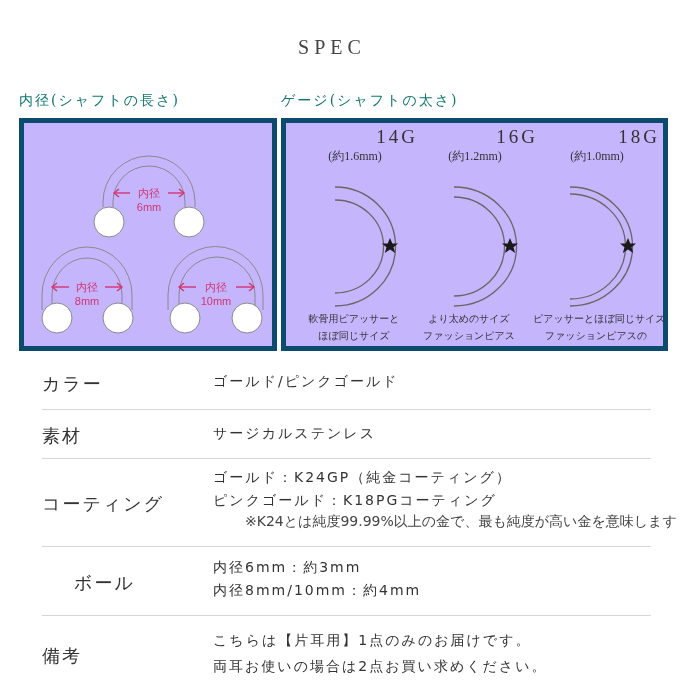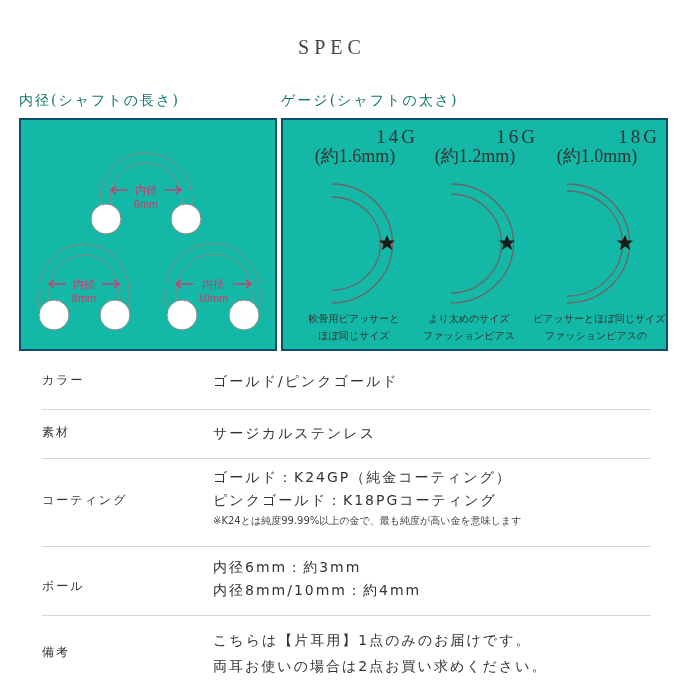--- a/index.html
+++ b/index.html
@@ -3,31 +3,31 @@
 <meta charset="utf-8">
 <style>
   html, body { margin:0; padding:0; background:#ffffff; }
   body { width:700px; height:700px; position:relative; overflow:hidden;
          font-family:"DejaVu Sans", "Liberation Sans", sans-serif; color:#333; }
   .title { position:absolute; left:0; width:664px; top:36px; text-align:center;
            font-family:"Liberation Serif","DejaVu Serif",serif; font-size:20px;
            letter-spacing:5px; color:#444; }
   .section-label { position:absolute; top:92px; font-size:14px; letter-spacing:2px; color:#0f766e;
            font-family:"DejaVu Serif","Liberation Serif",serif; }
-  .box { position:absolute; border:2px solid #0c4a6e; box-sizing:border-box; background:#14b8a6; }
+  .box { position:absolute; border:5px solid #0c4a6e; box-sizing:border-box; background:#c4b5fd; }
   .box svg { position:absolute; left:0; top:0; }
   .gauge-col { position:absolute; top:126px; width:126px; text-align:center; }
   .gauge-name { font-family:"Liberation Serif","DejaVu Serif",serif; font-size:19px; letter-spacing:3px; color:#333; line-height:22px;text-align:right; }
-  .gauge-mm { font-family:"Liberation Serif","DejaVu Serif",serif; font-size:18px; color:#333; line-height:16px; }
+  .gauge-mm { font-family:"Liberation Serif","DejaVu Serif",serif; font-size:12px; color:#333; line-height:16px; }
   .gauge-desc { position:absolute; top:310px; width:126px; text-align:center; font-size:10px; line-height:17px; color:#333; white-space:nowrap; }
   .row { position:absolute; left:42px; width:609px; }
   .divider { position:absolute; left:42px; width:609px; height:1px; background:#d6d6d6; }
-  .row-label { position:absolute; left:0; font-size:12px; letter-spacing:2px; color:#333; }
+  .row-label { position:absolute; left:0; font-size:18px; letter-spacing:2px; color:#333; }
   .row-value { position:absolute; left:171px; font-size:14px; letter-spacing:2px; color:#333; line-height:23px; white-space:nowrap; }
-  .row-note { font-size:10px; letter-spacing:0; color:#444; line-height:18px; }
+  .row-note { font-size:14px; letter-spacing:0; color:#444; line-height:18px;margin-left:32px; }
   .hs-text { font-family:"Liberation Sans","DejaVu Sans",sans-serif; fill:#d4346f; }
 </style>
 </head>
 <body>
 
 <div class="title">SPEC</div>
 
 <div class="section-label" style="left:19px;">内径(シャフトの長さ)</div>
 <div class="section-label" style="left:281px;">ゲージ(シャフトの太さ)</div>
 
@@ -161,21 +161,21 @@
     <div class="row-label" style="top:26px;">コーティング</div>
     <div class="row-value" style="top:0;">
       <div>ゴールド：K24GP（純金コーティング）</div>
       <div>ピンクゴールド：K18PGコーティング</div>
       <div class="row-note">※K24とは純度99.99%以上の金で、最も純度が高い金を意味します</div>
     </div>
   </div>
   <div class="divider" style="top:546px;"></div>
 
   <div class="row" style="top:556px; height:50px;">
-    <div class="row-label" style="top:22px;">ボール</div>
+    <div class="row-label" style="top:15px;margin-left:32px;">ボール</div>
     <div class="row-value" style="top:0;">
       <div>内径6mm：約3mm</div>
       <div>内径8mm/10mm：約4mm</div>
     </div>
   </div>
   <div class="divider" style="top:615px;"></div>
 
   <div class="row" style="top:627px; height:52px;">
     <div class="row-label" style="top:17px;">備考</div>
     <div class="row-value" style="top:0; line-height:26px;">

